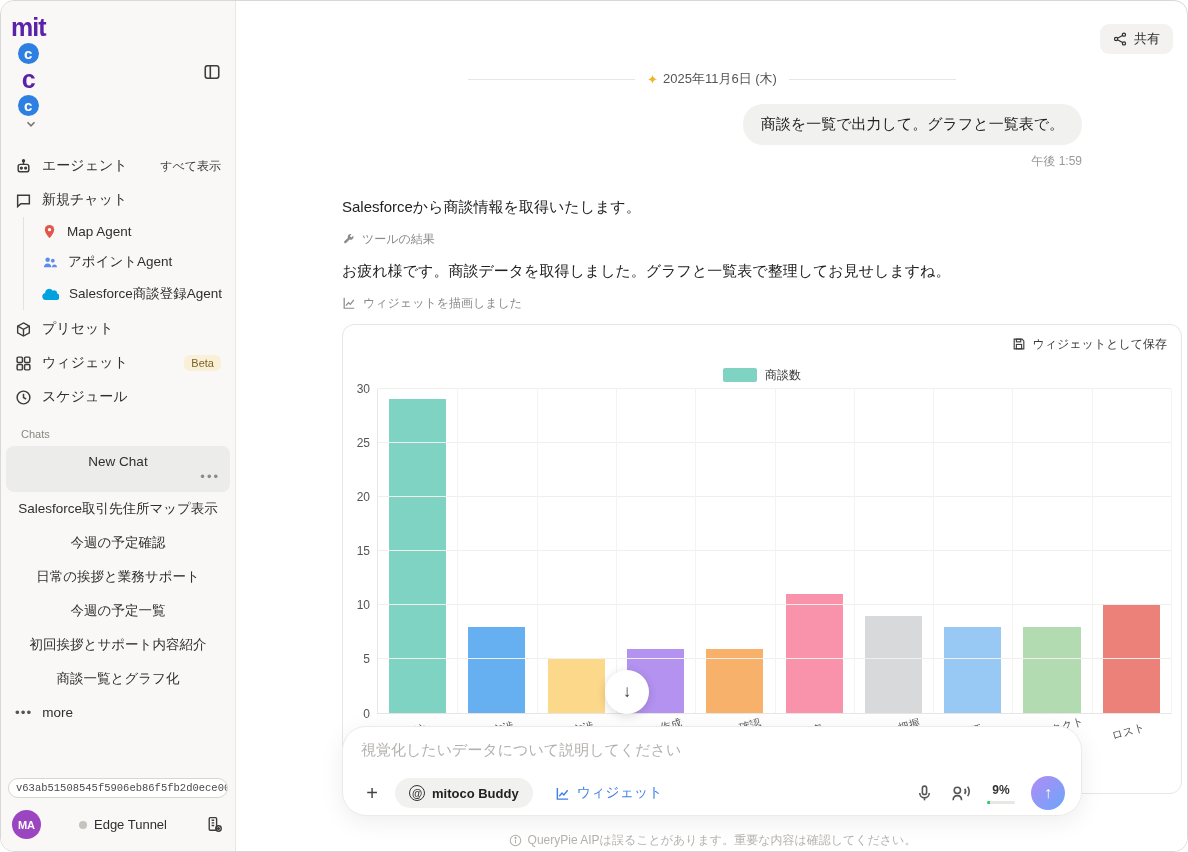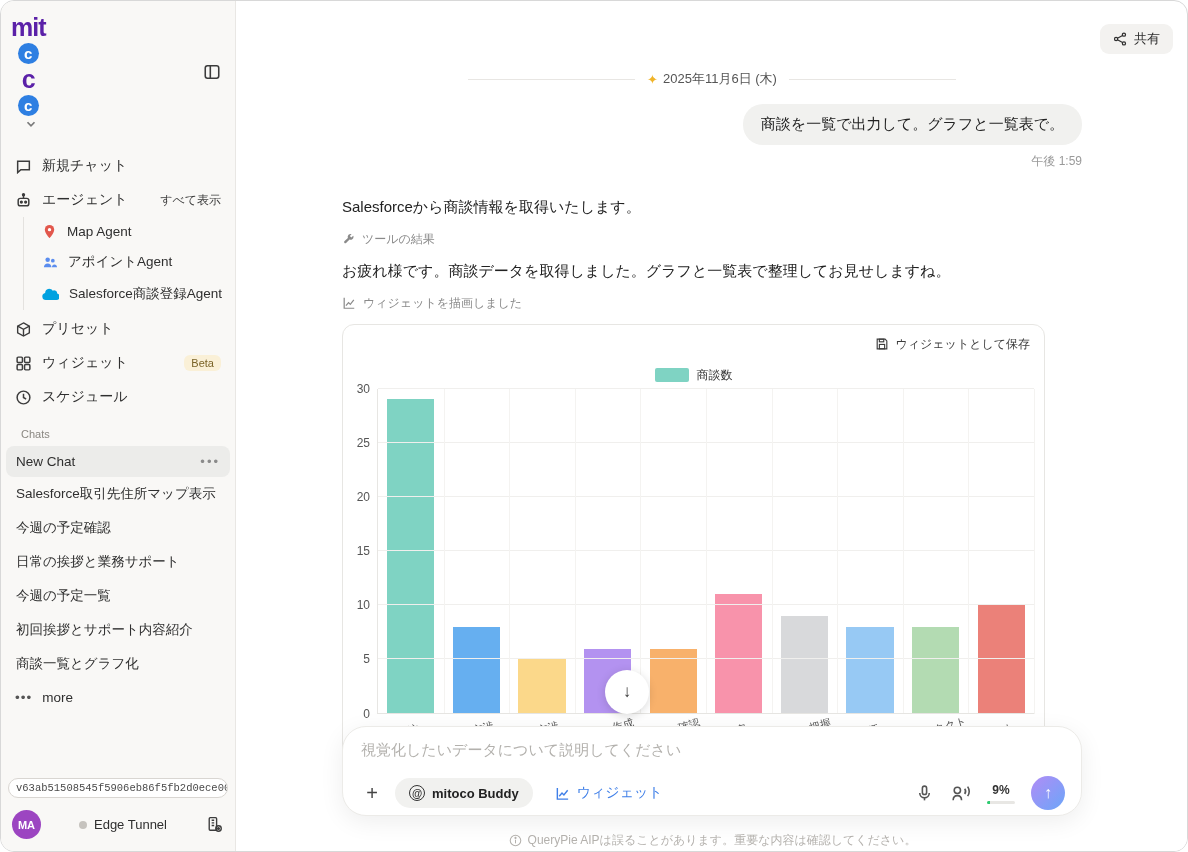--- a/index.html
+++ b/index.html
@@ -29,21 +29,21 @@
   .sb-nav { padding:8px 0 0 0; }
   .sb-item { display:flex; align-items:center; gap:10px; padding:8px 14px; font-size:14px; color:#2f2f2f; cursor:pointer; }
   .sb-item .spacer { flex:1; }
   .sb-action { font-size:12px; color:#3c3c3c; }
   .badge-beta { background:#faf0d7; color:#7a6327; font-size:11px; padding:2px 7px; border-radius:6px; }
   .sb-sub { margin:0 0 2px 22px; border-left:1px solid #e4e2df; padding-left:2px; }
   .sb-sub .sb-item { padding:7px 10px 7px 16px; font-size:13.5px; }
   .chats-label { font-size:11px; color:#8a8781; padding:14px 14px 6px 20px; }
   .chat-list { flex:0 0 auto; }
   .chat-item { font-size:13.5px; font-weight:500; color:#2f2f2f; padding:8px 10px; margin:0 5px; border-radius:8px; cursor:pointer;
-    display:flex; align-items:center; white-space:nowrap; overflow:hidden; }
+    display:flex; align-items:center; white-space:nowrap; overflow:hidden;flex-direction:column; }
   .chat-item.active { background:#ececea; }
   .chat-item .dots { margin-left:auto; color:#8a8a8a; letter-spacing:2px; font-size:13px; }
   .more-row { display:flex; align-items:center; gap:10px; font-size:13.5px; color:#2f2f2f; padding:9px 10px 9px 14px; cursor:pointer; }
   .more-row .dots { letter-spacing:1px; color:#555; }
   .sb-bottom { margin-top:auto; padding:8px 5px 12px 5px; }
   .token-box {
     border:1px solid #d9d6d2; border-radius:11px; background:#fff;
     font-family:"Liberation Mono","DejaVu Sans Mono",monospace;
     font-size:10.5px; color:#4a4a4a; padding:3px 7px; white-space:nowrap; overflow:hidden; margin:0 2px 12px 2px;
   }
@@ -65,21 +65,21 @@
   .sparkle { color:#f0b429; font-size:13px; }
 
   .bubble-row { display:flex; justify-content:flex-end; margin-top:16px; }
   .user-bubble { background:#f1f1ef; border-radius:20px; padding:11px 18px; font-size:15px; color:#222; max-width:80%; }
   .timestamp { text-align:right; font-size:12px; color:#9a9a9a; margin-top:8px; }
 
   .assistant-text { font-size:15px; color:#222; margin-top:26px; line-height:1.45; }
   .meta-row { display:flex; align-items:center; gap:7px; font-size:12px; color:#8a8a8a; margin-top:13px; cursor:pointer; }
 
   
-  .widget-card { position:relative; margin-top:12px; width:703px; height:470px;
+  .widget-card { position:relative; margin-top:12px; width:840px; height:470px;
     border:1px solid #e7e6e3; border-radius:12px; background:#fff; }
   .save-widget { position:absolute; top:11px; right:14px; display:flex; align-items:center; gap:6px;
     font-size:12px; color:#3c3c3c; cursor:pointer; }
   .legend-row { position:absolute; top:42px; left:0; width:100%; display:flex; align-items:center; justify-content:center; gap:8px; }
   .legend-swatch { width:34px; height:14px; border-radius:2px; }
   .legend-label { font-size:12px; color:#333; }
 
   .chart-wrap { position:absolute; top:64px; left:4px; right:10px; display:flex; }
   .y-axis { width:30px; position:relative; height:325px; }
   .y-tick { position:absolute; right:7px; font-size:12px; color:#555; transform:translateY(50%); }
@@ -143,38 +143,38 @@
           <rect x="2" y="2.5" width="12" height="11" rx="2"></rect>
           <line x1="6.5" y1="2.5" x2="6.5" y2="13.5"></line>
         </svg>
     </span>
   </div>
 
   <div class="sb-nav">
     <div class="sb-item">
       <span>
           <svg width="17" height="17" viewBox="0 0 16 16" fill="none" stroke="#3c3c3c" stroke-width="1.4">
-            <path d="M2.5 3h11v8h-8l-3 2.8z"></path>
-          </svg>
-        </span>
-      <span>新規チャット</span>
-    </div>
-    <div class="sb-item">
-      <span>
-          <svg width="17" height="17" viewBox="0 0 16 16" fill="none" stroke="#3c3c3c" stroke-width="1.4">
             <rect x="3" y="6" width="10" height="7" rx="2"></rect>
             <line x1="8" y1="3.2" x2="8" y2="6"></line>
             <circle cx="8" cy="2.6" r="0.9" fill="#3c3c3c"></circle>
             <circle cx="6" cy="9.5" r="0.8" fill="#3c3c3c"></circle>
             <circle cx="10" cy="9.5" r="0.8" fill="#3c3c3c"></circle>
           </svg>
         </span>
       <span>エージェント</span>
       <span class="spacer"></span>
       <span class="sb-action">すべて表示</span>
+    </div>
+    <div class="sb-item">
+      <span>
+          <svg width="17" height="17" viewBox="0 0 16 16" fill="none" stroke="#3c3c3c" stroke-width="1.4">
+            <path d="M2.5 3h11v8h-8l-3 2.8z"></path>
+          </svg>
+        </span>
+      <span>新規チャット</span>
     </div>
 
     <div class="sb-sub" id="agents-list">
         <div class="sb-item">
           <span>
             <svg width="15" height="15" viewBox="0 0 16 16">
               <path d="M8 1a5 5 0 0 0-5 5c0 3.6 5 9 5 9s5-5.4 5-9a5 5 0 0 0-5-5z" fill="#e2574c"></path>
               <circle cx="8" cy="6" r="1.8" fill="#fff"></circle>
             </svg>
           </span>

